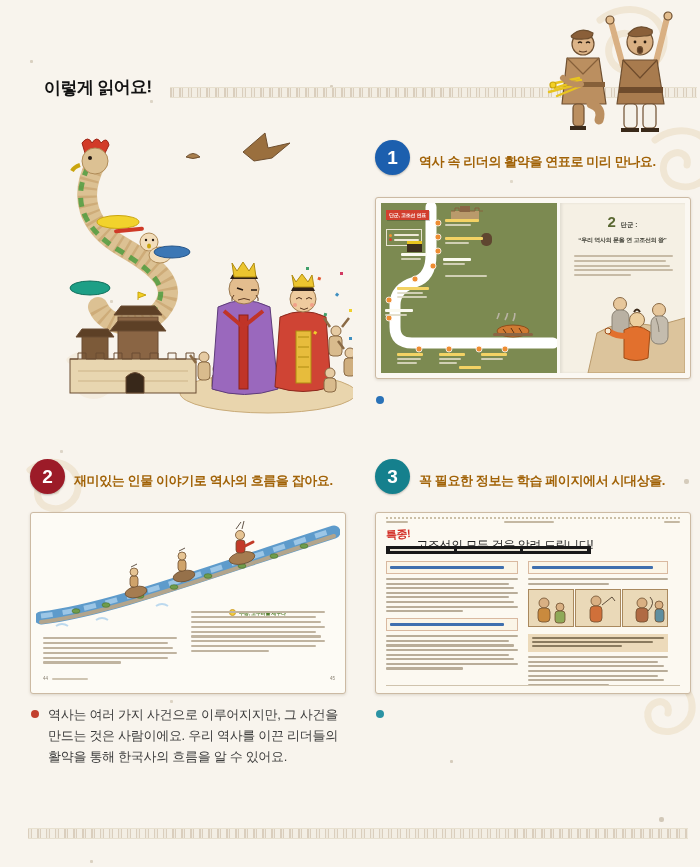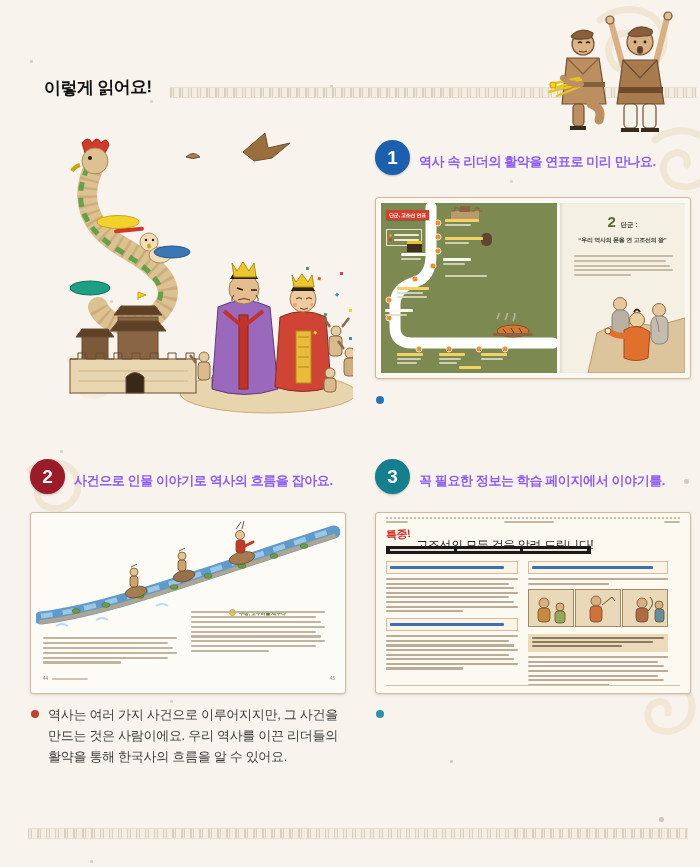--- a/index.html
+++ b/index.html
@@ -23,21 +23,21 @@
 
   .page-title{position:absolute;left:44px;top:76px;font-size:17px;font-weight:900;color:#121212;
     letter-spacing:-.6px;transform:rotate(-.8deg);}
 
   
   .sec{position:absolute;width:318px;}
   .sec-head{display:flex;gap:9px;}
   .num{width:35px;height:35px;border-radius:50%;color:#fff;font-weight:800;font-size:19px;
     display:flex;align-items:center;justify-content:center;box-shadow:0 1px 2px rgba(0,0,0,.25);flex:0 0 35px;}
   .s1 .num{background:#1c5fae}.s2 .num{background:#9c1b28}.s3 .num{background:#15808d}
-  .sec-title{font-size:13px;font-weight:800;color:#8b5cf6;margin-top:13px;letter-spacing:-.4px;white-space:nowrap;text-align:center;}
+  .sec-title{font-size:13px;font-weight:800;color:#a16207;margin-top:13px;letter-spacing:-.4px;white-space:nowrap;text-align:center;}
 
   .shot{position:absolute;left:0;width:316px;height:182px;box-sizing:border-box;background:#fbf8f2;
     border:1px solid #ccbaa3;border-radius:3px;box-shadow:0 1px 3px rgba(90,70,40,.18);padding:5px;}
 
   .bullet{position:absolute;left:0;width:318px;padding-left:18px;box-sizing:border-box;font-size:13px;
     line-height:1.62;color:#3c3c3c;letter-spacing:-.3px;}
   .bullet .dot{position:absolute;left:1px;top:6px;width:8px;height:8px;border-radius:50%;}
   .s1 .dot{background:#2a72b8}.s2 .dot{background:#c2402e}.s3 .dot{background:#2b93a4}
 
   
@@ -386,21 +386,21 @@
     </div>
 
     <div class="bullet" style="top:250px;">
       <span class="dot"></span>
     </div>
   </div>
 
   <div class="sec s2" style="left:30px;top:459px;">
     <div class="sec-head">
       <div class="num">2</div>
-      <div class="sec-title">사건으로 인물 이야기로 역사의 흐름을 잡아요.</div>
+      <div class="sec-title">재미있는 인물 이야기로 역사의 흐름을 잡아요.</div>
     </div>
 
     <div class="shot p2" style="top:53px;">
       <svg class="scene" width="304" height="112" viewBox="0 0 304 112">
         <path d="M5,100 C70,92 150,62 298,14" fill="none" stroke="#5e9bcb" stroke-width="13" stroke-linecap="round"></path>
         <path d="M5,104 C70,96 152,66 298,18" fill="none" stroke="#c8a87c" stroke-width="4" stroke-linecap="round" opacity=".8"></path>
         <path d="M5,98 C70,90 150,60 298,12" fill="none" stroke="#9cc6e6" stroke-width="5" stroke-dasharray="12 10"></path>
         <g fill="#6f9c4c" stroke="#48702c" stroke-width=".6">
           <ellipse cx="40" cy="93" rx="4" ry="2.3"></ellipse>
             <ellipse cx="70" cy="87" rx="4" ry="2.3"></ellipse>
@@ -463,21 +463,21 @@
 
     <div class="bullet" style="top:245px;">
       <span class="dot"></span>
       <span>역사는 여러 가지 사건으로 이루어지지만, 그 사건을 만드는 것은 사람이에요. 우리 역사를 이끈 리더들의 활약을 통해 한국사의 흐름을 알 수 있어요.</span>
     </div>
   </div>
 
   <div class="sec s3" style="left:375px;top:459px;">
     <div class="sec-head">
       <div class="num">3</div>
-      <div class="sec-title">꼭 필요한 정보는 학습 페이지에서 이야기를.</div>
+      <div class="sec-title">꼭 필요한 정보는 학습 페이지에서 시대상을.</div>
     </div>
 
     <div class="shot np" style="top:53px;">
       <i class="np-dot-top"></i>
       <div class="hm" style="left:10px;top:8px;width:22px"></div>
       <div class="hm" style="left:128px;top:8px;width:50px"></div>
       <div class="hm" style="right:10px;top:8px;width:16px"></div>
       <div class="np-headline">
         <span class="stamp">특종!</span>
         <span class="headline">고조선의 모든 것을 알려 드립니다!</span>

